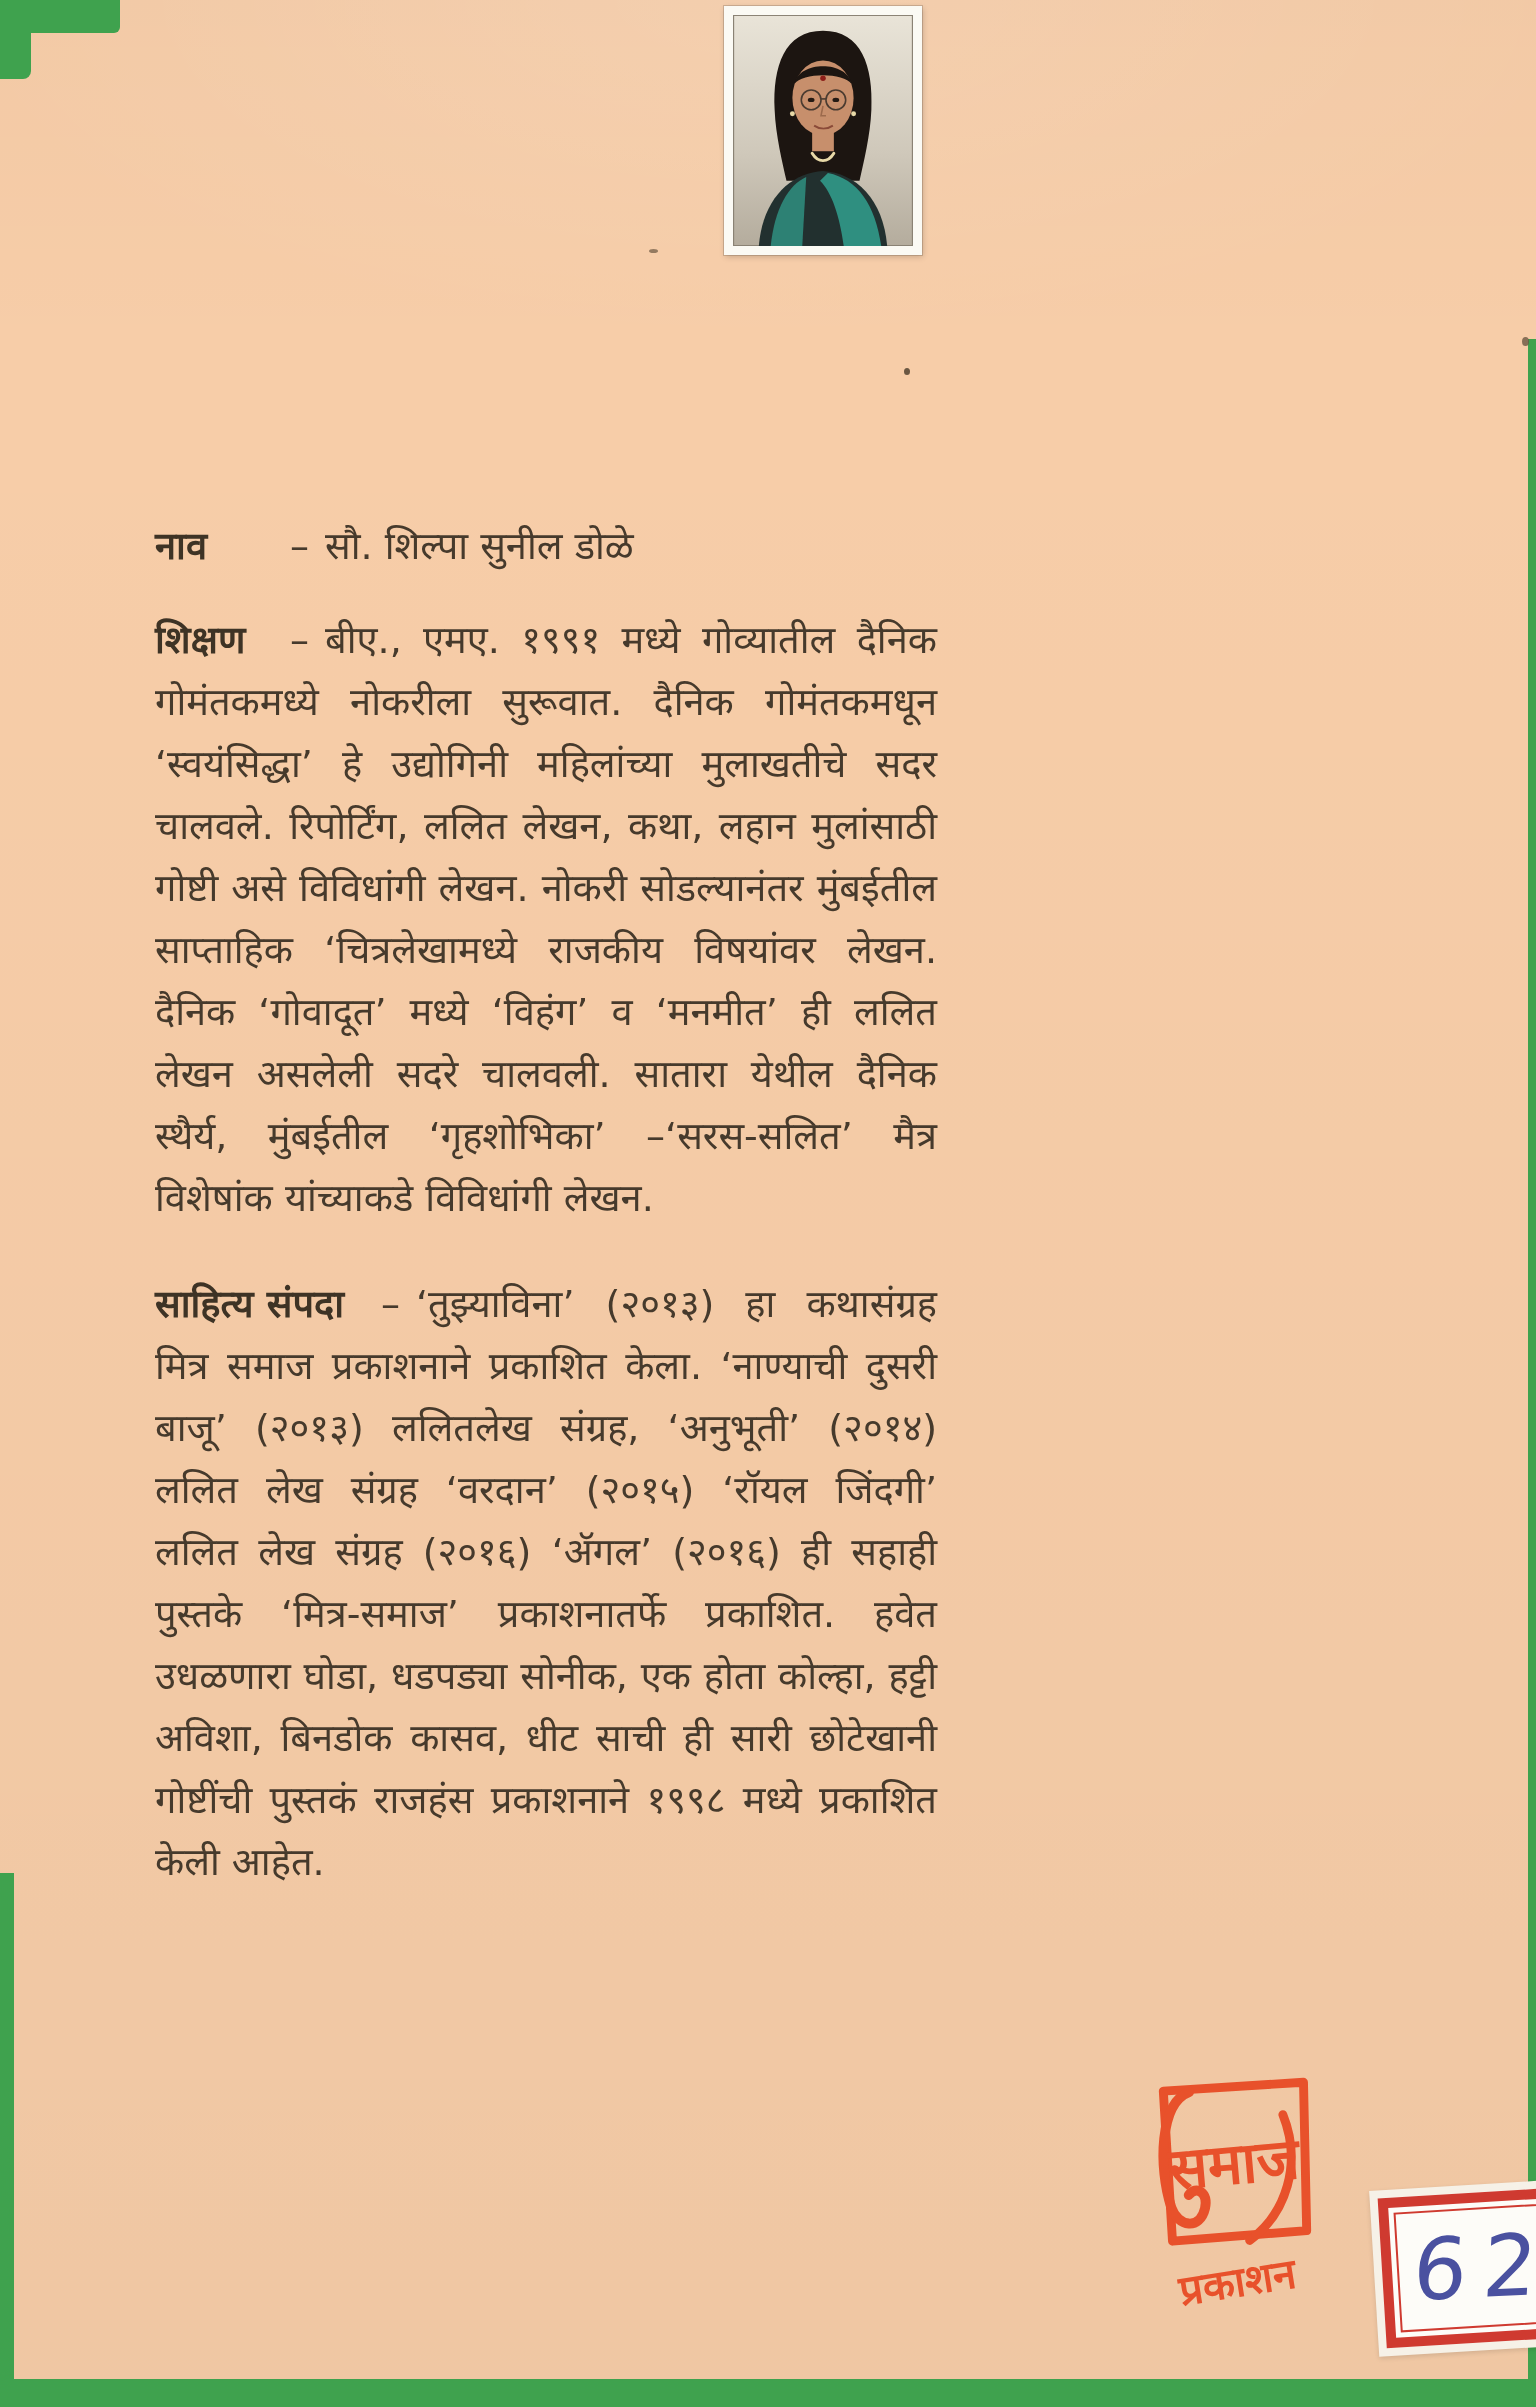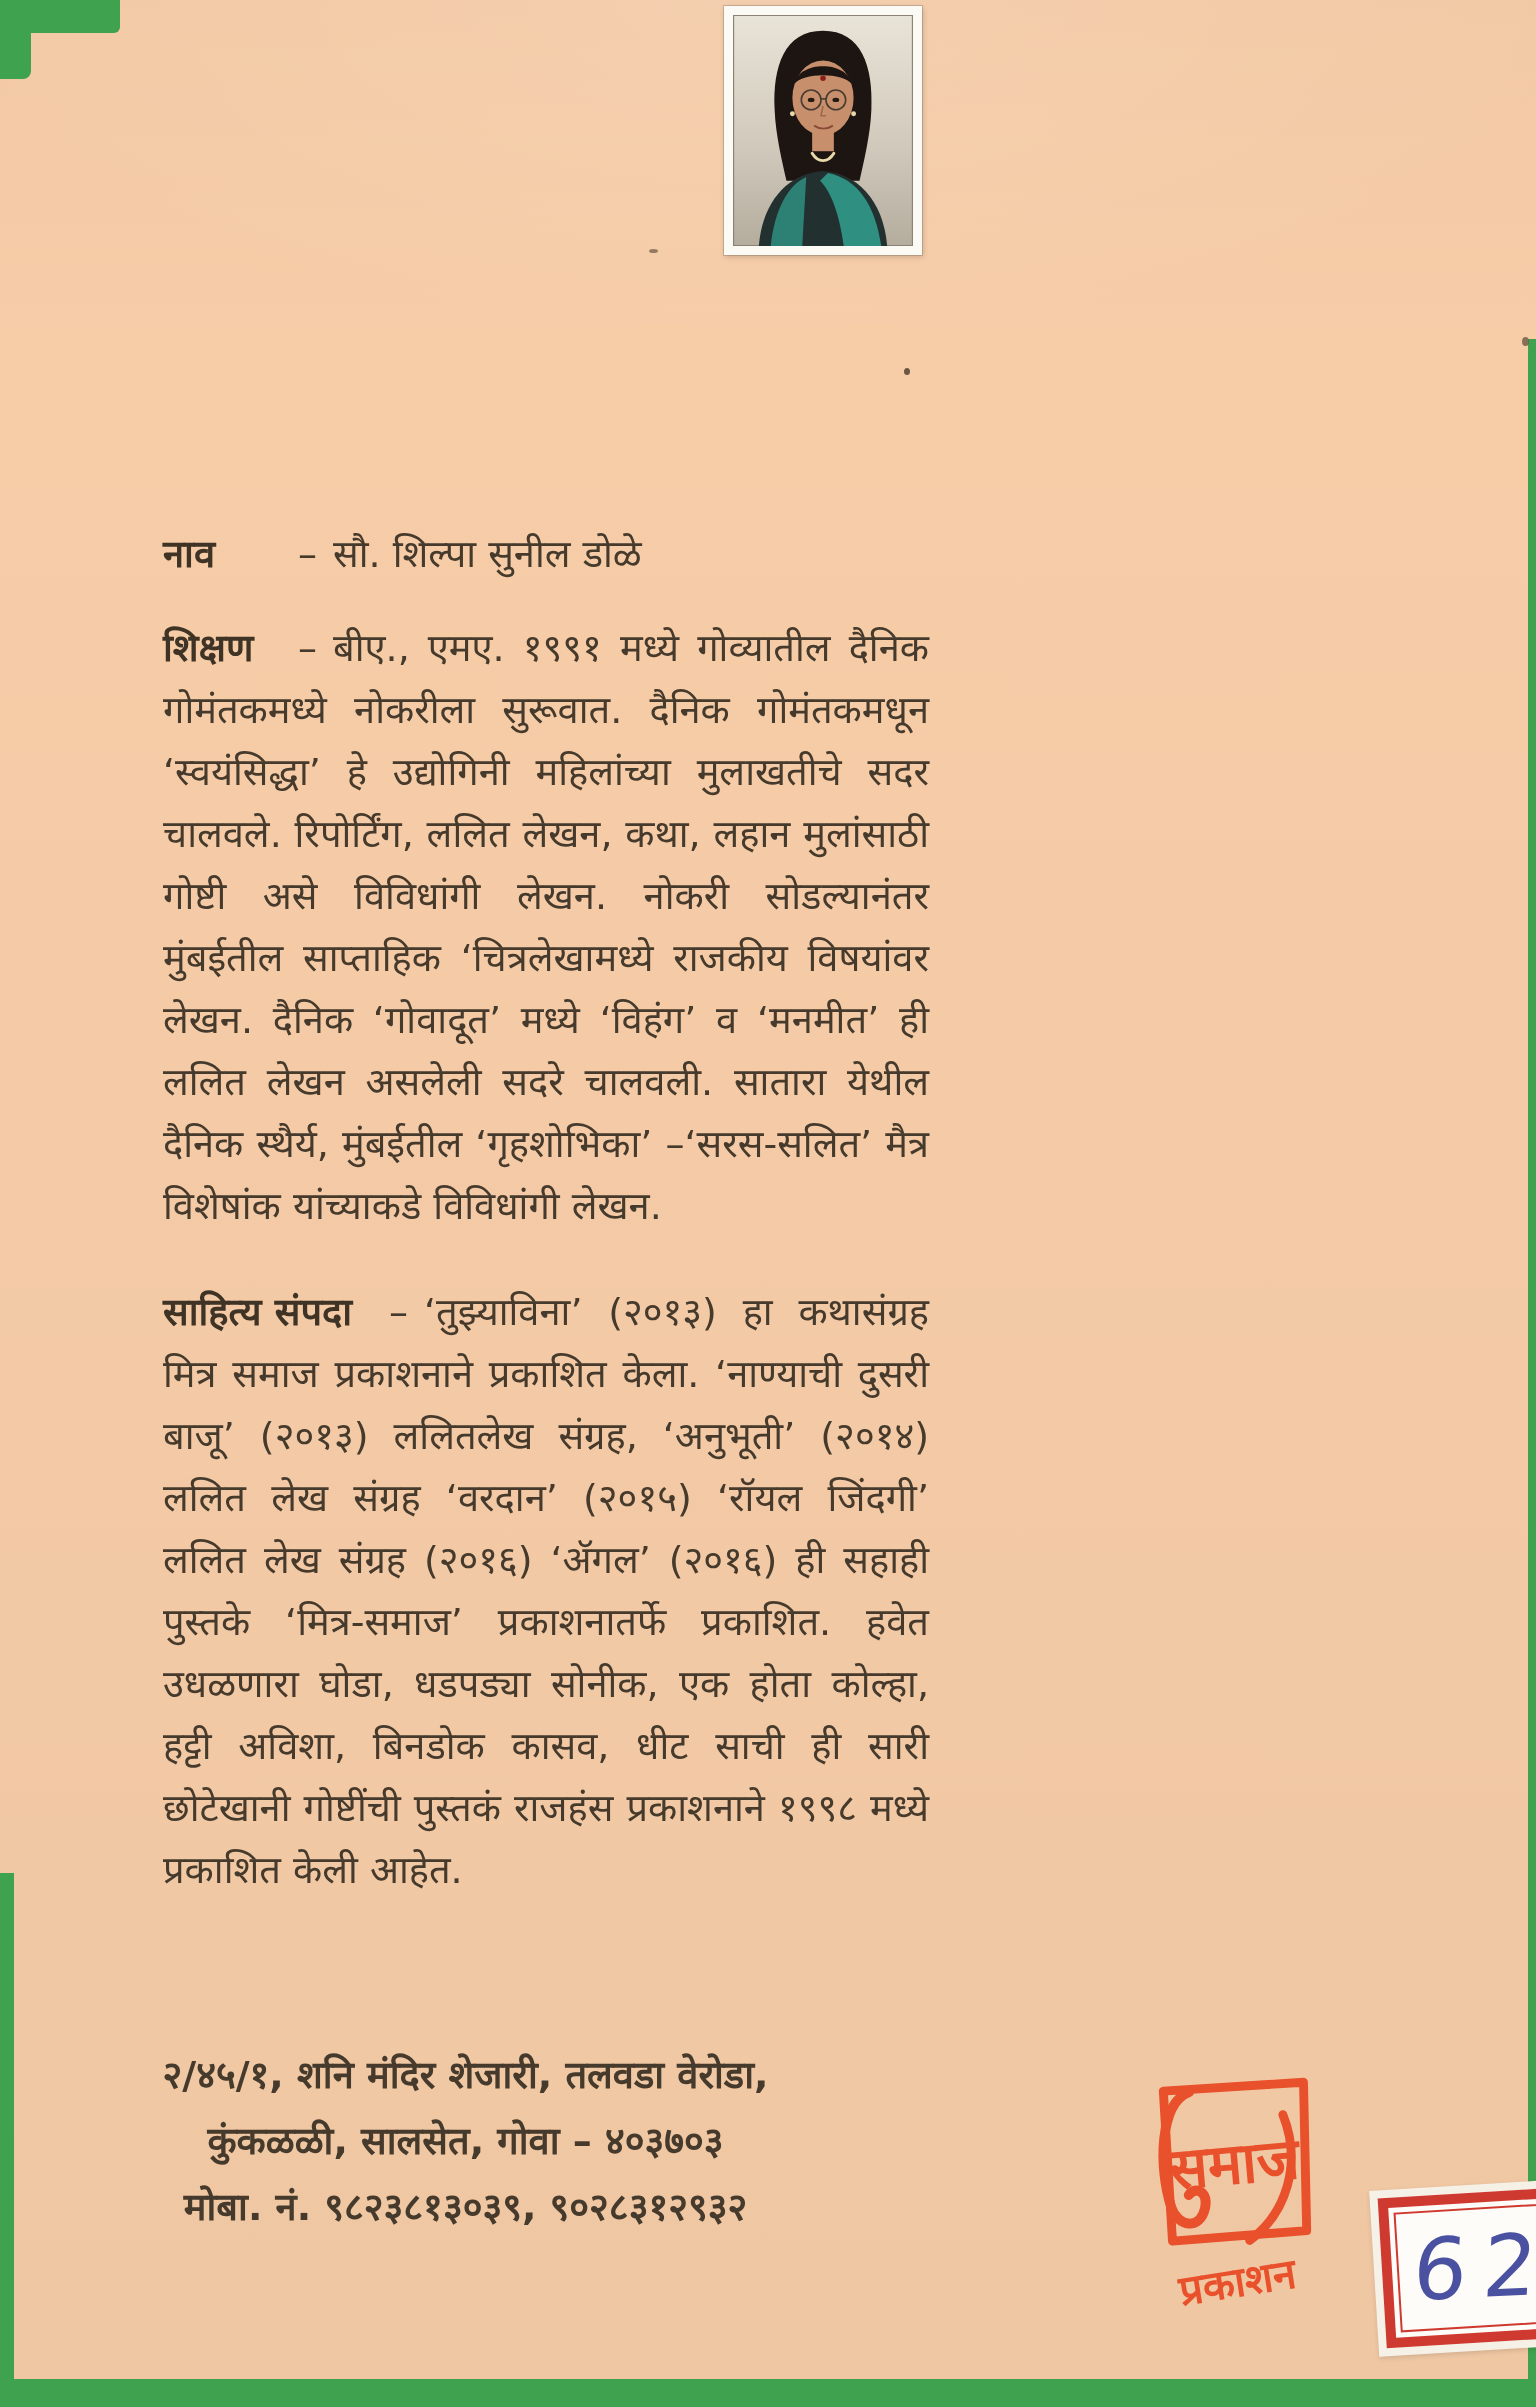--- a/index.html
+++ b/index.html
@@ -29,21 +29,21 @@
     background:#fbfaf4;padding:9px;box-sizing:border-box;
     box-shadow:0 0 0 1px rgba(0,0,0,0.15), 1px 2px 6px rgba(0,0,0,0.18);
   }
   .photo-frame svg{display:block;width:100%;height:100%;}
 
   
   .bio{
     position:absolute;left:147px;top:507px;width:798px;
     color:#463a2c;font-size:38px;line-height:62px;text-align:justify;
   }
-  .bio p{margin:16px;}
+  .bio p{margin:8px;}
   .bio .p-name{margin-bottom:32px;}
   .bio .p-edu{margin-bottom:44px;}
   .label{font-weight:bold;display:inline-block;color:#3e3325;}
   .label-sm{min-width:135px;}
   .label-lg{min-width:226px;}
   .dash{padding-right:16px;}
 
   
   .publisher{
     position:absolute;left:109px;top:2012px;width:713px;text-align:center;
@@ -153,25 +153,20 @@
   </p>
   <p class="p-edu">
     <span class="label label-sm">शिक्षण</span><span class="dash">–</span><span>बीए., एमए. १९९१ मध्ये गोव्यातील दैनिक गोमंतकमध्ये नोकरीला सुरूवात. दैनिक गोमंतकमधून ‘स्वयंसिद्धा’ हे उद्योगिनी महिलांच्या मुलाखतीचे सदर चालवले. रिपोर्टिंग, ललित लेखन, कथा, लहान मुलांसाठी गोष्टी असे विविधांगी लेखन. नोकरी सोडल्यानंतर मुंबईतील साप्ताहिक ‘चित्रलेखामध्ये राजकीय विषयांवर लेखन. दैनिक ‘गोवादूत’ मध्ये ‘विहंग’ व ‘मनमीत’ ही ललित लेखन असलेली सदरे चालवली. सातारा येथील दैनिक स्थैर्य, मुंबईतील ‘गृहशोभिका’ –‘सरस-सलित’ मैत्र विशेषांक यांच्याकडे विविधांगी लेखन.</span>
   </p>
   <p class="p-works">
     <span class="label label-lg">साहित्य संपदा</span><span class="dash">–</span><span>‘तुझ्याविना’ (२०१३) हा कथासंग्रह मित्र समाज प्रकाशनाने प्रकाशित केला. ‘नाण्याची दुसरी बाजू’ (२०१३) ललितलेख संग्रह, ‘अनुभूती’ (२०१४) ललित लेख संग्रह ‘वरदान’ (२०१५) ‘रॉयल जिंदगी’ ललित लेख संग्रह (२०१६) ‘ॲगल’ (२०१६) ही सहाही पुस्तके ‘मित्र-समाज’ प्रकाशनातर्फे प्रकाशित. हवेत उधळणारा घोडा, धडपड्या सोनीक, एक होता कोल्हा, हट्टी अविशा, बिनडोक कासव, धीट साची ही सारी छोटेखानी गोष्टींची पुस्तकं राजहंस प्रकाशनाने १९९८ मध्ये प्रकाशित केली आहेत.</span>
   </p>
 </div>
 
 <div class="publisher">
-  <div class="pub-addr">
-    <div>२/४५/१, शनि मंदिर शेजारी, तलवडा वेरोडा,</div>
-    <div>कुंकळळी, सालसेत, गोवा – ४०३७०३</div>
-    <div>मोबा. नं. ९८२३८१३०३९, ९०२८३१२९३२</div>
-  </div>
 </div>
 
 <div class="stamp">
   <svg viewBox="0 0 200 268">
 
     <path d="M30,32 L172,28 L170,178 L34,184 Z" fill="none" stroke="#e8512b" stroke-width="9" stroke-linejoin="round"></path>
 
     <path d="M56,34 C26,44 22,108 34,150 C40,170 62,174 68,152 C72,136 60,128 52,138" fill="none" stroke="#e8512b" stroke-width="10" stroke-linecap="round"></path>
 
     <path d="M150,60 C168,110 150,160 112,186" fill="none" stroke="#e8512b" stroke-width="9" stroke-linecap="round"></path>

